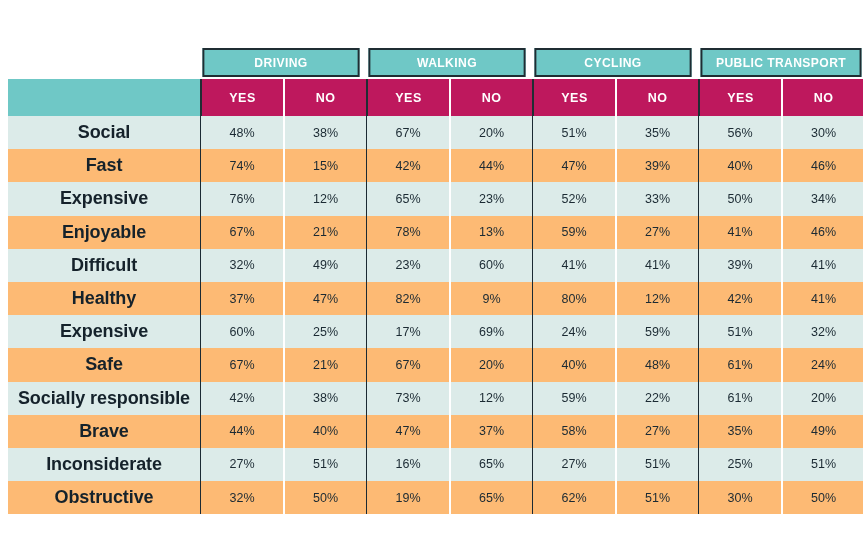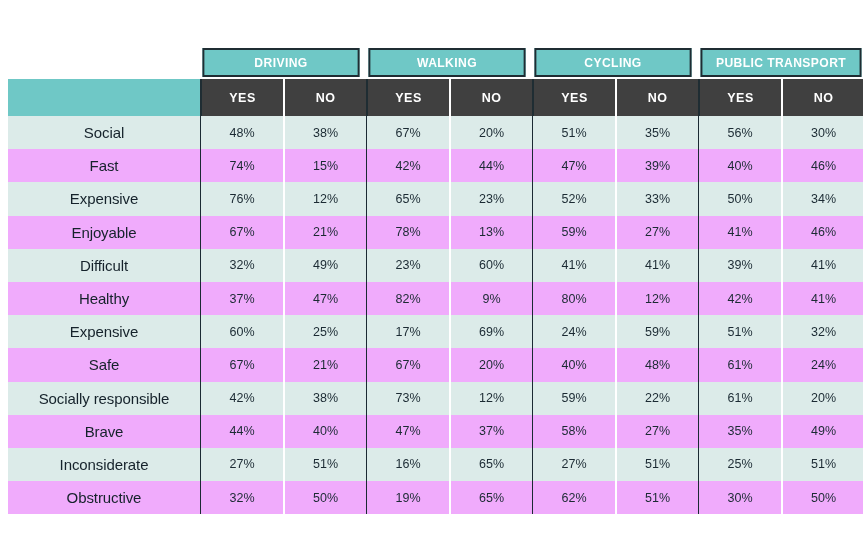--- a/index.html
+++ b/index.html
@@ -88,21 +88,21 @@
 
   
   .subrow {
     height: 37px;
     margin-top: 2px;
   }
   .sub-label-head {
     background: #6fc8c6;
   }
   .sub {
-    background: #404040;
+    background: #be185d;
     color: #ffffff;
     font-size: 12.5px;
     font-weight: bold;
     letter-spacing: 0.5px;
     display: flex;
     align-items: center;
     justify-content: center;
     box-sizing: border-box;
     border-left: 2px solid #ffffff;
     text-align: center;
@@ -125,28 +125,28 @@
     color: #1b2a33;
     border-left: 2px solid #ffffff;
   }
   .cell.grp-start {
     border-left: 1.5px solid #1b2a33;
   }
   .rowlabel {
     display: flex;
     align-items: center;
     justify-content: center;
-    font-size: 15px;
-    font-weight: normal;
+    font-size: 18px;
+    font-weight: bold;
     color: #15222b;
     box-sizing: border-box;
     letter-spacing: -0.1px;
   }
   .shade-a .cell, .shade-a .rowlabel { background: #dcebe9; }
-  .shade-b .cell, .shade-b .rowlabel { background: #f0abfc; }
+  .shade-b .cell, .shade-b .rowlabel { background: #fdba74; }
 
   .bodyrow .cell:last-child { border-right: 0; }
 </style>
 </head>
 <body>
 
 <div class="page">
 
 
   <div class="table-wrap">

